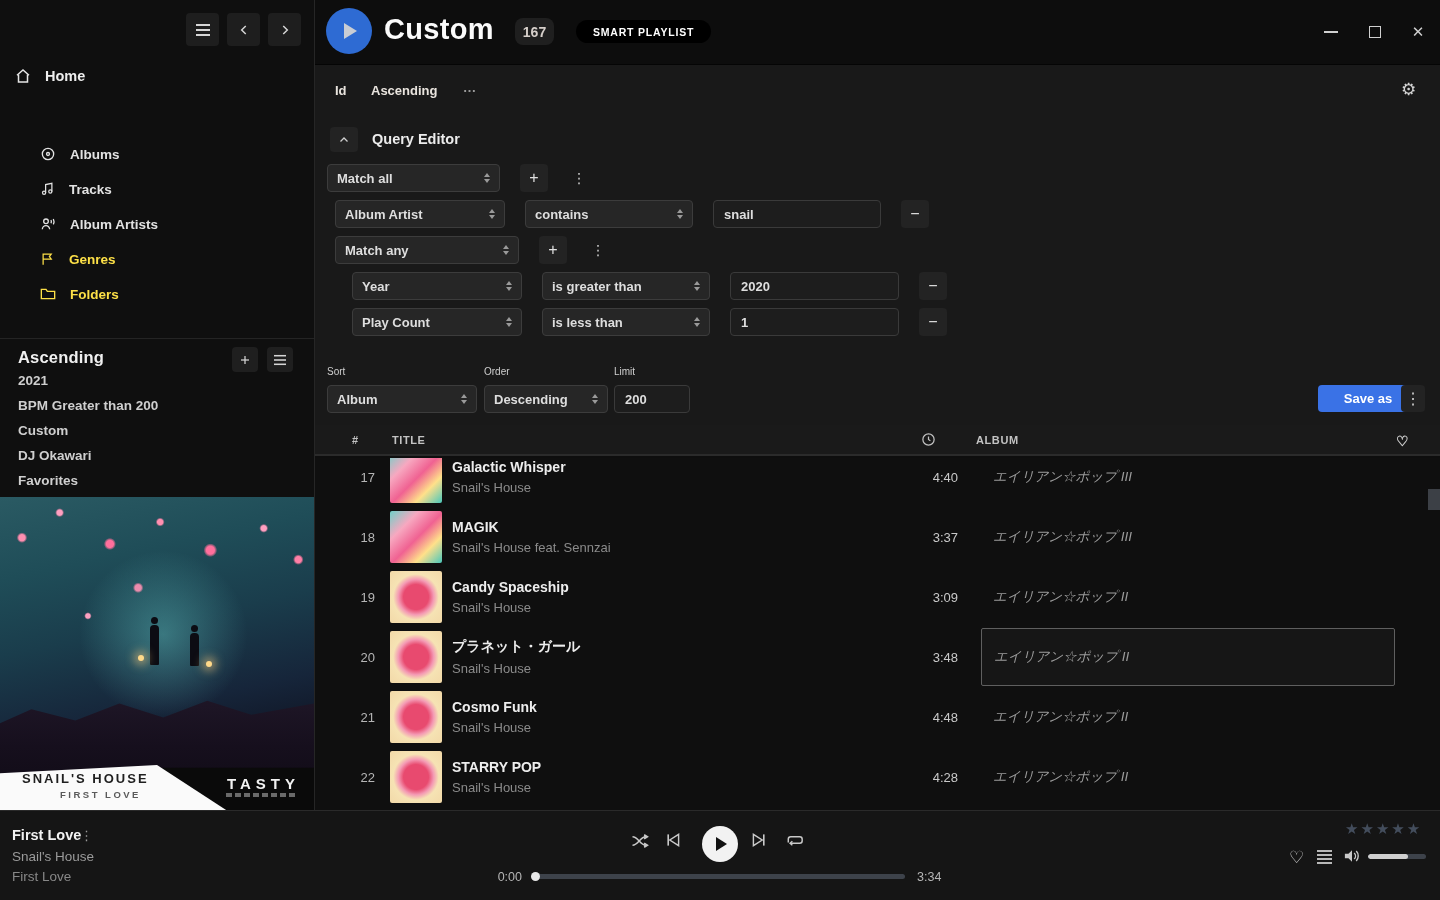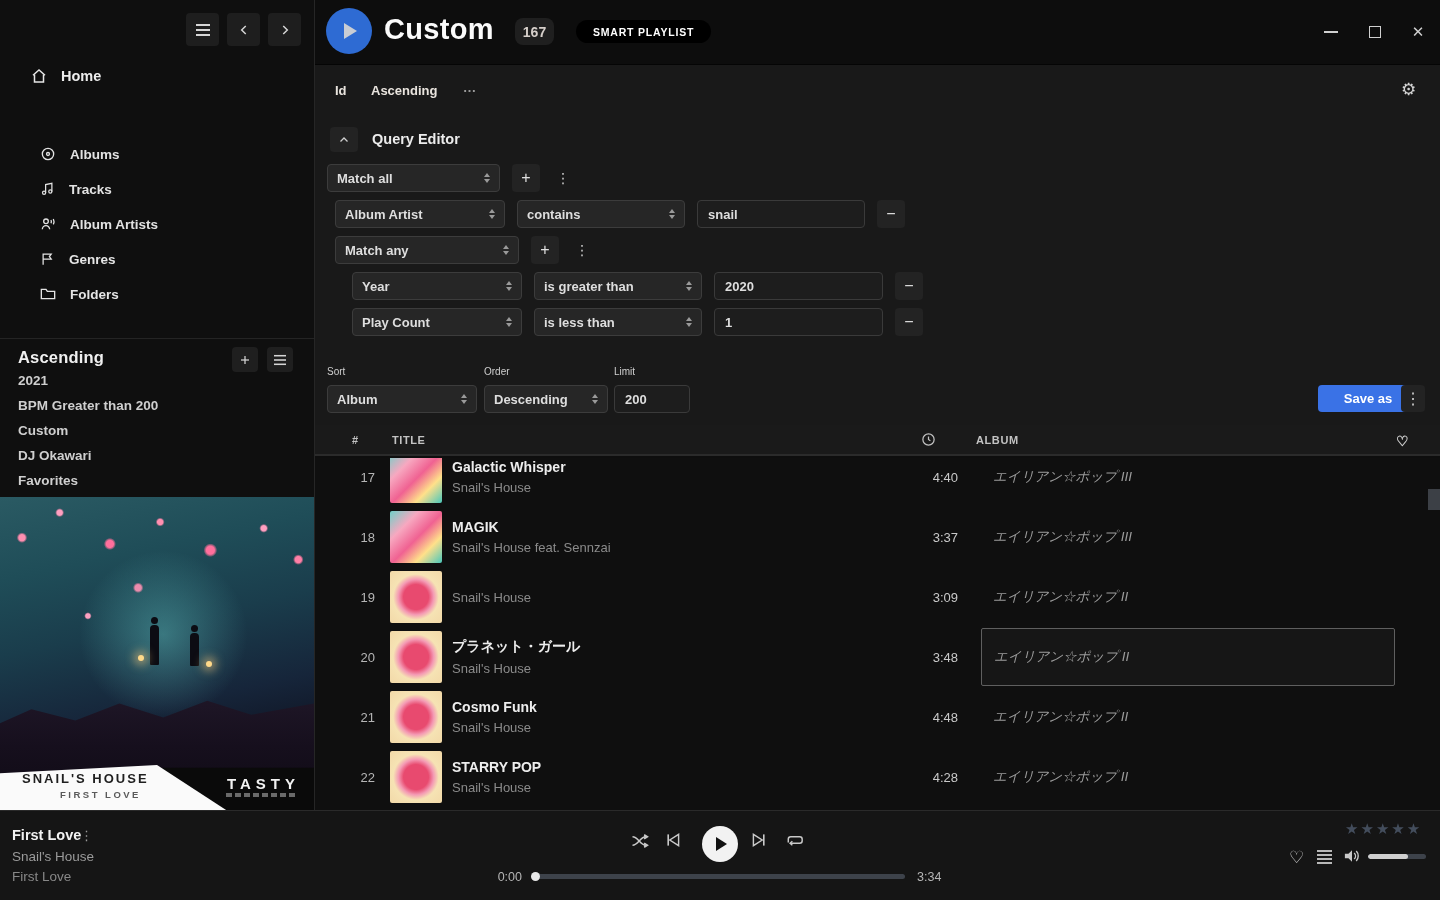--- a/index.html
+++ b/index.html
@@ -8,24 +8,24 @@
   .app { position:relative; width:1440px; height:900px; background:#0e0e0e; overflow:hidden; }
 
   
   .sidebar { position:absolute; left:0; top:0; width:315px; height:810px; background:#0f0f0f; border-right:1px solid #262626; }
   .sb-top { position:absolute; left:0; top:0; width:100%; height:58px; }
   .search-box { position:absolute; left:12px; top:11px; width:167px; height:37px; background:#1b1b1b; border:1px solid #303030; border-radius:4px; display:flex; align-items:center; padding:0 10px; gap:8px; }
   .search-box svg { flex:0 0 auto; }
   .search-box input { flex:1; background:transparent; border:none; outline:none; color:#cfcfcf; font-size:14px; width:100%; font-family:inherit; }
   .search-box input::placeholder { color:#8a8a8a; }
   .sb-btn { position:absolute; top:13px; width:33px; height:33px; background:#1e1e1e; border-radius:4px; display:flex; align-items:center; justify-content:center; color:#d6d6d6; }
-  .nav-item { position:absolute; left:16px; width:100%; height:26px; display:flex; align-items:center; padding:0 14px; gap:13px; color:#ededed; font-size:14.5px; font-weight:700; }
+  .nav-item { position:absolute; left:0; width:100%; height:26px; display:flex; align-items:center; padding:0 14px; gap:13px; color:#ededed; font-size:14.5px; font-weight:700; }
   .nav-item .spacer { flex:1; }
   .lib-item { position:absolute; left:40px; display:flex; align-items:center; gap:14px; font-size:13.5px; font-weight:700; color:#e2e2e2; height:24px; }
-  .lib-item.dim { color:#e5e5e5; }
+  .lib-item.dim { color:#fde047; }
   .pl-header { position:absolute; left:0; top:338px; width:100%; height:28px; border-top:1px solid #242424; padding-top:10px; }
   .pl-title { position:absolute; left:18px; top:10px; font-size:16.5px; font-weight:800; color:#f0f0f0; letter-spacing:0.2px; }
   .pl-btn { position:absolute; top:9px; width:26px; height:25px; background:#1f1f1f; border-radius:4px; display:flex; align-items:center; justify-content:center; color:#d6d6d6; }
   .pl-item { position:absolute; left:18px; font-size:13.5px; font-weight:600; color:#cfcfcf; height:18px; }
 
   
   .album-art { position:absolute; left:0; top:497px; width:314px; height:313px; overflow:hidden; background:linear-gradient(168deg,#2a5a63 0%,#1f4d58 22%,#1a3d4c 42%,#16253a 64%,#0d0f1c 85%,#090910 100%); }
   .art-glow { position:absolute; inset:0;
     background:
       radial-gradient(circle 120px at 52% 44%, rgba(110,220,215,0.38), transparent 70%),
@@ -66,21 +66,21 @@
   .win-max .box { width:12px; height:12px; border:1.5px solid #d0d0d0; }
 
   .content { position:absolute; left:315px; top:64px; width:1125px; height:361px; background:#191919; border-top:1px solid #050505; }
   .sort-row-txt { position:absolute; top:18px; font-size:13px; font-weight:700; color:#e9e4de; }
   .gear { position:absolute; left:1086px; top:14px; font-size:17px; color:#d4d4d4; }
 
   .qe-collapse { position:absolute; left:15px; top:62px; width:28px; height:25px; background:#232323; border-radius:4px; display:flex; align-items:center; justify-content:center; color:#cfcfcf; }
   .qe-title { position:absolute; left:57px; top:66px; font-size:14.5px; font-weight:600; color:#ececec; }
 
   .qe-rows { position:absolute; left:12px; top:99px; }
-  .qe-row { display:flex; gap:12px; margin-bottom:8px; align-items:center; }
+  .qe-row { display:flex; gap:20px; margin-bottom:8px; align-items:center; }
   .ind1 { margin-left:8px; } .ind2 { margin-left:25px; }
   .select { height:28px; background:#262626; border:1px solid #3c3c3c; border-radius:4px; display:flex; align-items:center; padding:0 9px; color:#dedede; font-size:13px; font-weight:600; }
   .select .sel-label { flex:1; }
   .caret { display:flex; flex-direction:column; gap:2px; align-items:center; margin-left:6px; }
   .caret i { display:block; width:0; height:0; border-left:3.5px solid transparent; border-right:3.5px solid transparent; }
   .caret .up { border-bottom:4px solid #9a9a9a; } .caret .down { border-top:4px solid #9a9a9a; }
   .qe-input { height:28px; background:#1d1d1d; border:1px solid #3a3a3a; border-radius:4px; color:#dedede; font-size:13px; font-weight:600; padding:0 10px; font-family:inherit; outline:none; }
   .sq-btn { width:28px; height:28px; background:#232323; border-radius:4px; display:flex; align-items:center; justify-content:center; color:#e0e0e0; font-size:16px; }
   .kebab-btn { width:22px; height:28px; display:flex; align-items:center; justify-content:center; color:#cfcfcf; font-size:14px; background:transparent; }
   .w173{width:173px}.w170{width:170px}.w168{width:168px}.w169{width:169px}.w177{width:184px}.w150{width:150px}.w124{width:124px}.w76{width:76px}
@@ -420,20 +420,21 @@
             <div class="t-title">MAGIK</div>
             <div class="t-artist">Snail's House feat. Sennzai</div>
           </div>
           <div class="col-dur">3:37</div>
           <div class="col-album">エイリアン☆ポップ III</div>
         </div>
         <div class="track-row">
           <div class="col-idx">19</div>
           <div class="thumb art-ap2"></div>
           <div class="col-main">
+            <div class="t-title">Candy Spaceship</div>
             <div class="t-artist">Snail's House</div>
           </div>
           <div class="col-dur">3:09</div>
           <div class="col-album">エイリアン☆ポップ II</div>
         </div>
         <div class="track-row">
           <div class="col-idx">20</div>
           <div class="thumb art-ap2"></div>
           <div class="col-main">
             <div class="t-title">プラネット・ガール</div>

